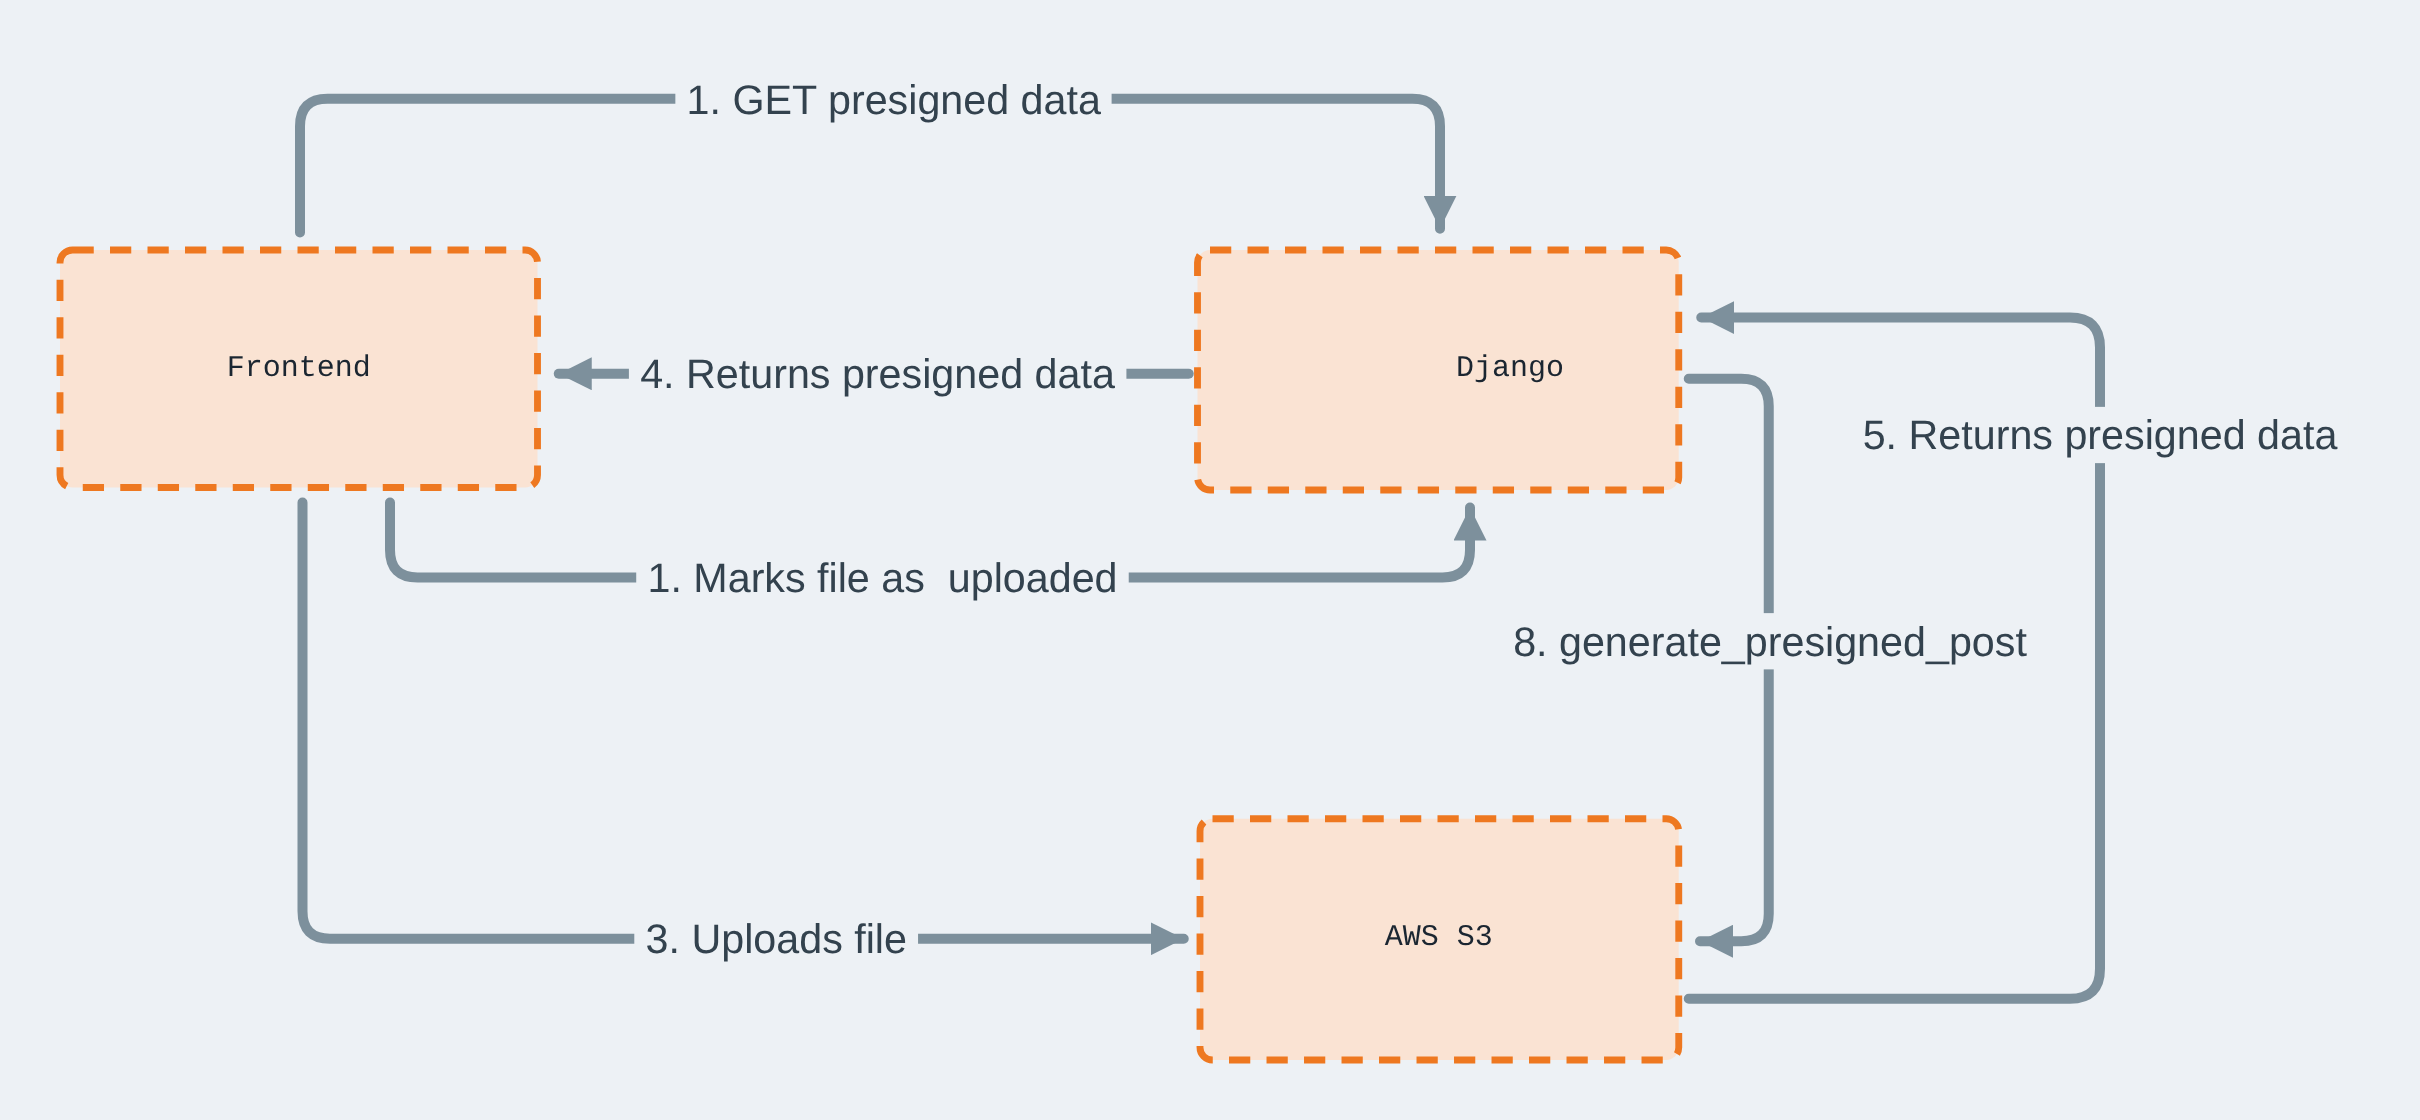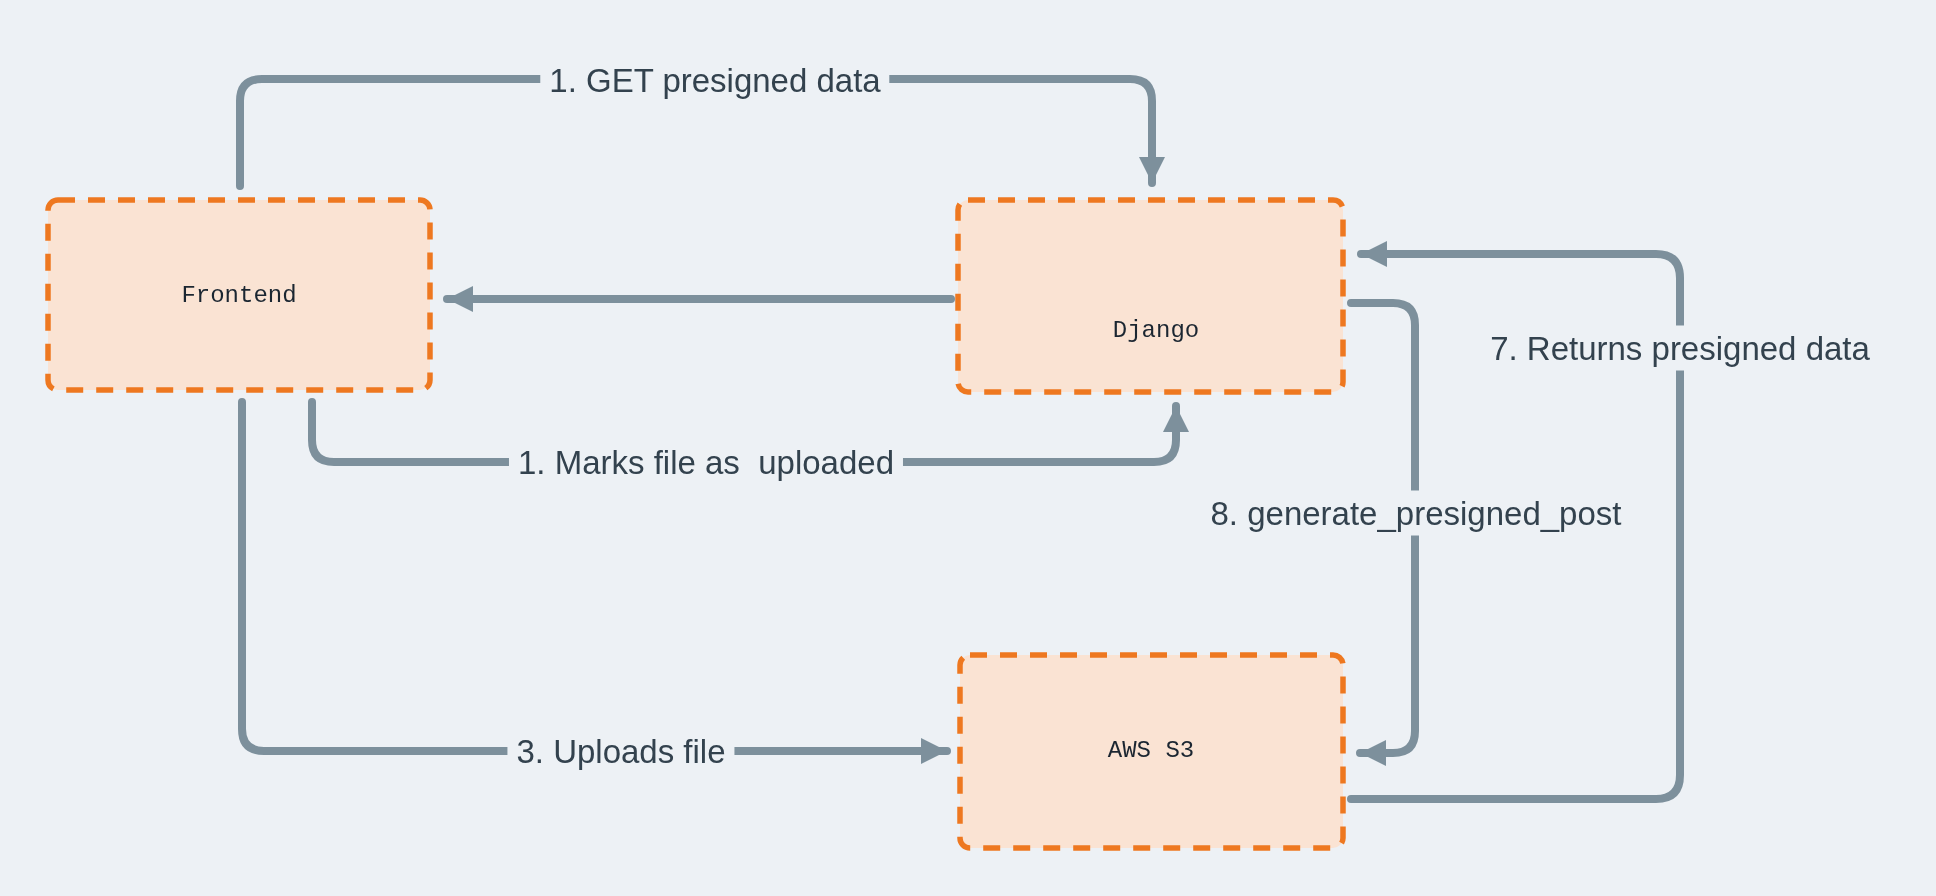--- a/index.html
+++ b/index.html
@@ -81,22 +81,23 @@
     <path class="connector" marker-end="url(#arrow)" d="M 1351 799 H 1656 Q 1680 799 1680 775 V 278 Q 1680 254 1656 254 H 1361"></path>
 
     <path class="connector" marker-end="url(#arrow)" d="M 951 299 H 447"></path>
 
     <path class="connector" marker-end="url(#arrow)" d="M 242 402 V 729 Q 242 751 264 751 H 947"></path>
 
     <path class="connector" marker-end="url(#arrow)" d="M 312 402 V 440 Q 312 462 334 462 H 1154 Q 1176 462 1176 440 V 406"></path>
   </svg>
 
   <div class="label node-label" style="left:239px;  top:296px;">Frontend</div>
-  <div class="label node-label" style="left:1156px; top:296px;margin-top:35px;">Django</div>
+  <div class="label node-label" style="left:1208px; top:296px;">Django</div>
   <div class="label node-label" style="left:1151px; top:751px;">AWS S3</div>
 
   <div class="label edge-label" style="left:715px;  top:80px;">1. GET presigned data</div>
   <div class="label edge-label" style="left:1416px; top:513px;">8. generate_presigned_post</div>
-  <div class="label edge-label" style="left:1680px; top:348px;">7. Returns presigned data</div>
+  <div class="label edge-label" style="left:1680px; top:348px;">5. Returns presigned data</div>
+  <div class="label edge-label" style="left:702px;  top:299px;">4. Returns presigned data</div>
   <div class="label edge-label" style="left:621px;  top:751px;">3. Uploads file</div>
   <div class="label edge-label" style="left:706px;  top:462px;">1. Marks file as  uploaded</div>
 
 </div>
 
 </body></html>

